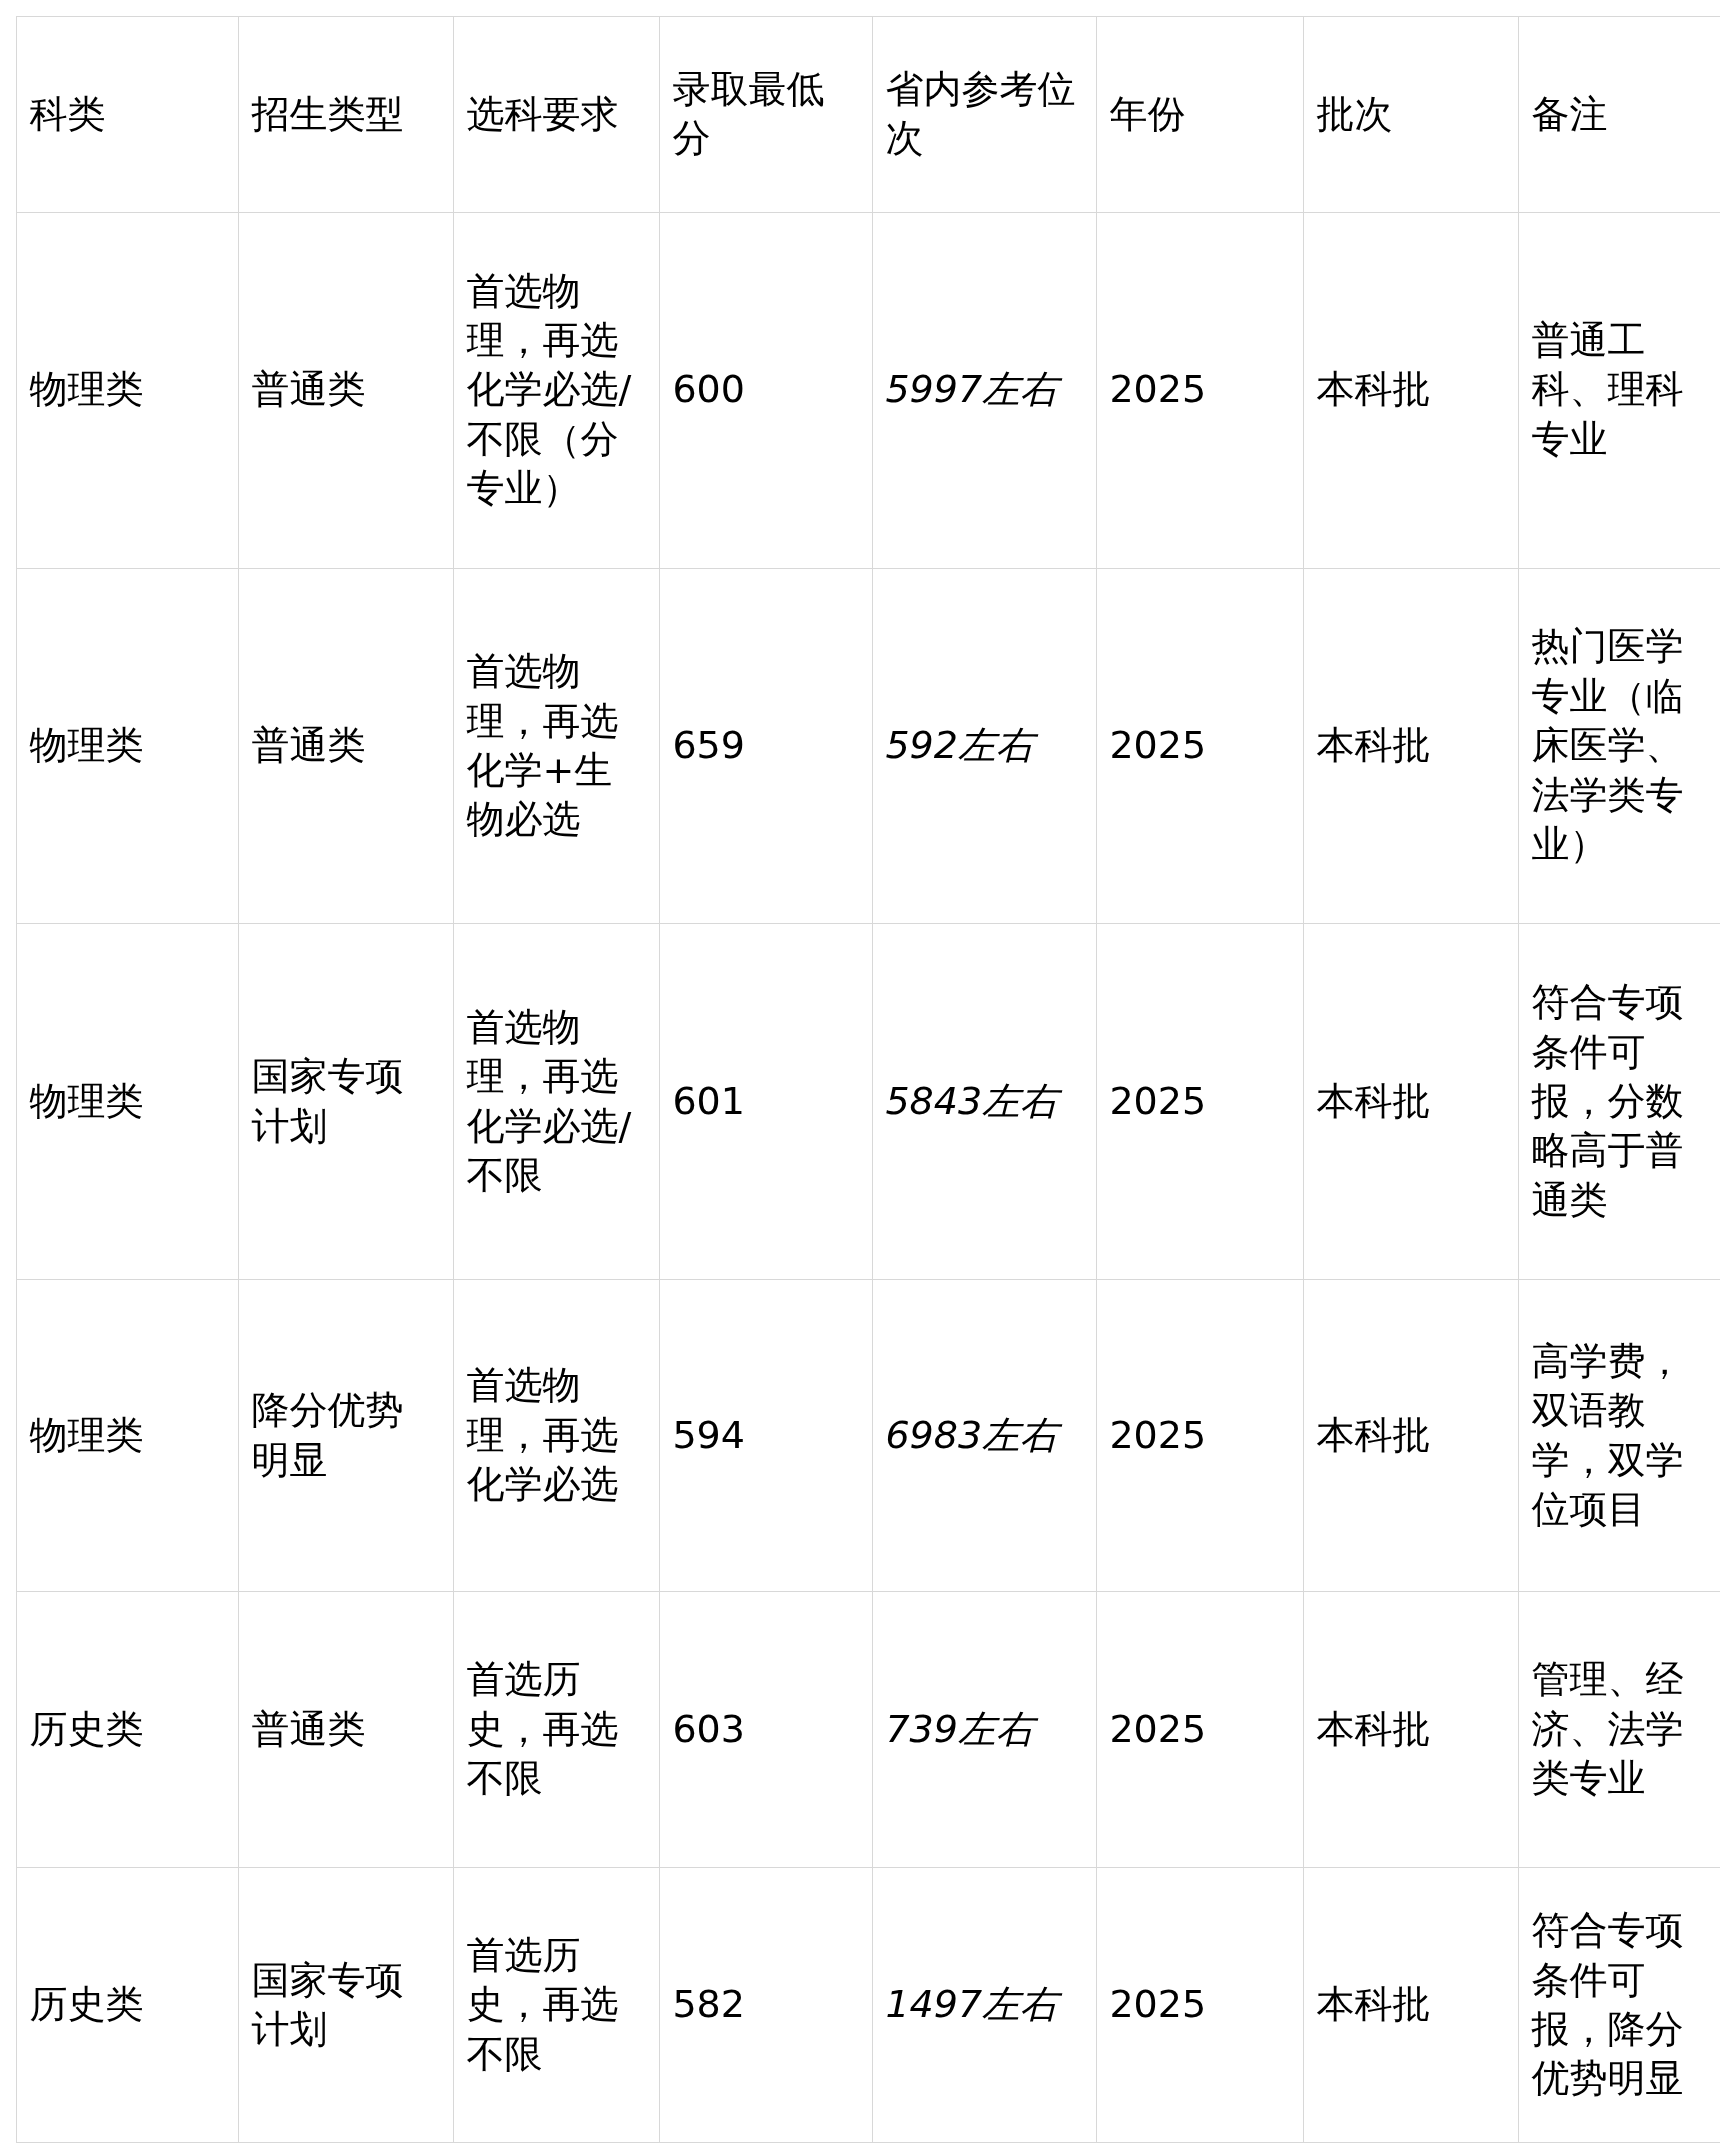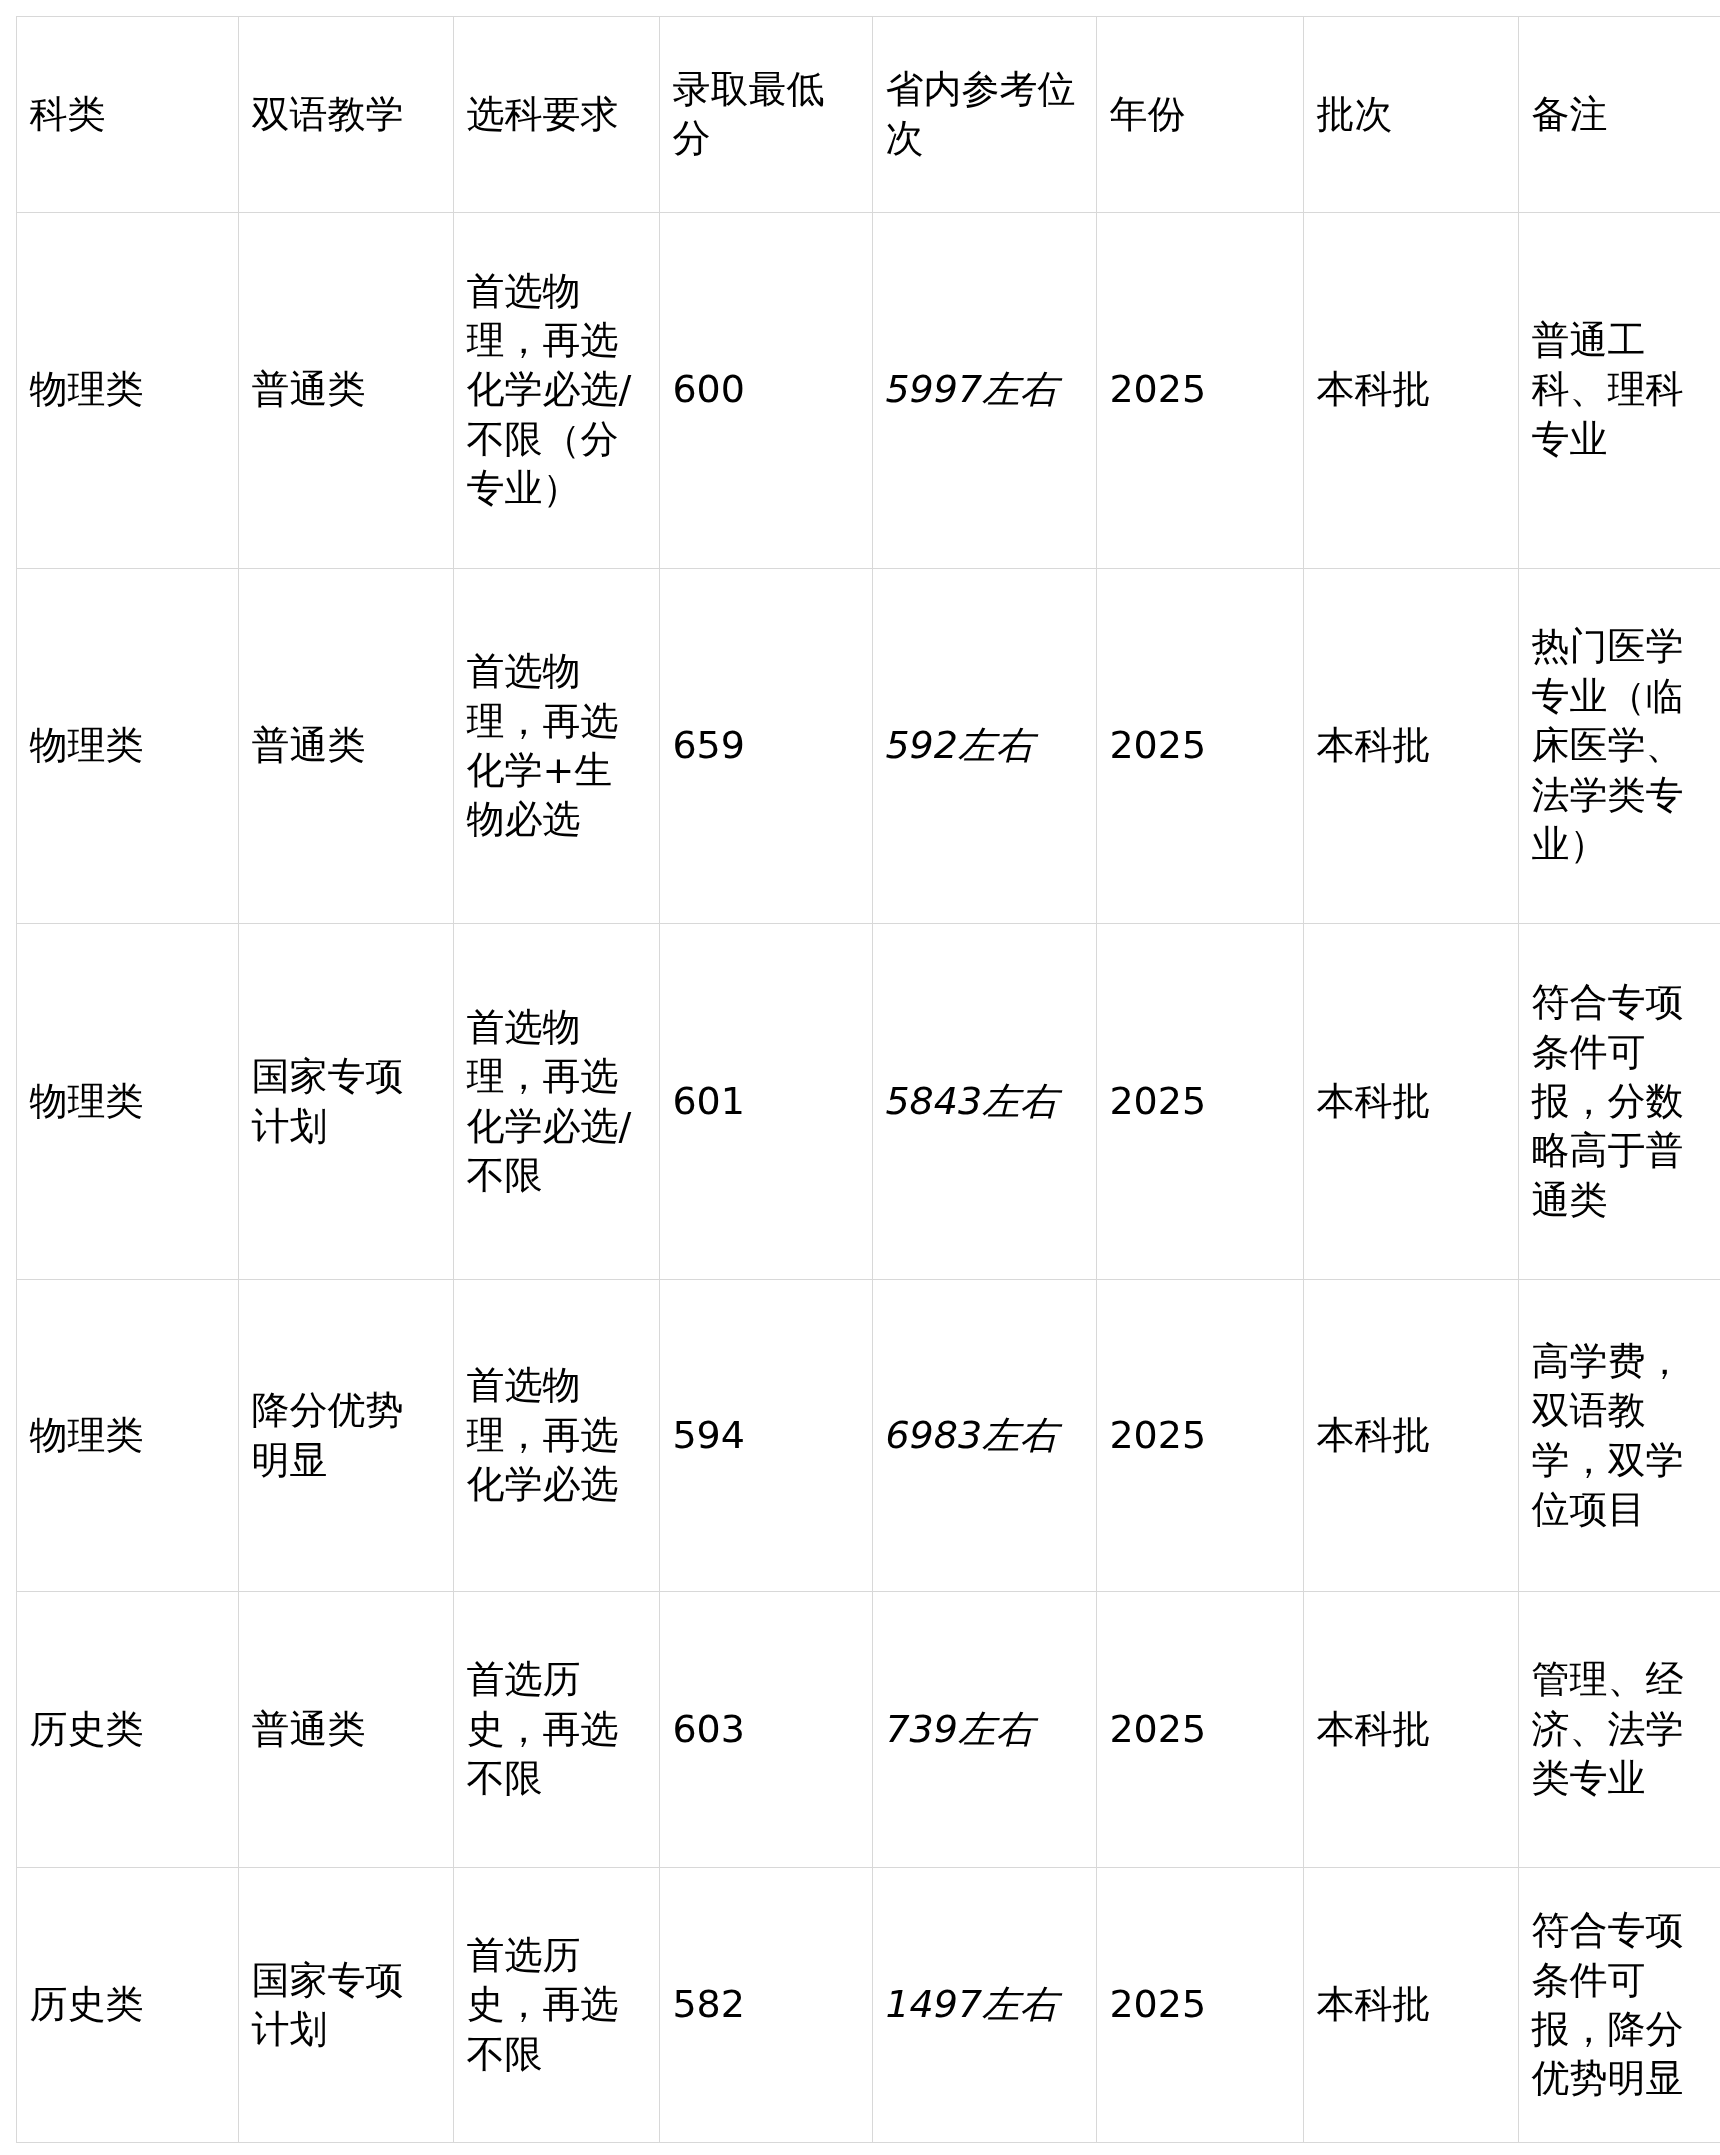--- a/index.html
+++ b/index.html
@@ -76,21 +76,21 @@
         <col class="c2">
         <col class="c3">
       <col class="c4">
         <col class="c5">
         <col class="c6">
         <col class="c7">
     </colgroup>
     <thead>
       <tr>
         <th>科类</th>
-        <th>双语教学</th>
+        <th>招生类型</th>
         <th>选科要求</th>
         <th>录取最低分</th>
         <th>省内参考位次</th>
         <th>年份</th>
         <th>批次</th>
         <th>备注</th>
       </tr>
     </thead>
     <tbody>
       <tr>

